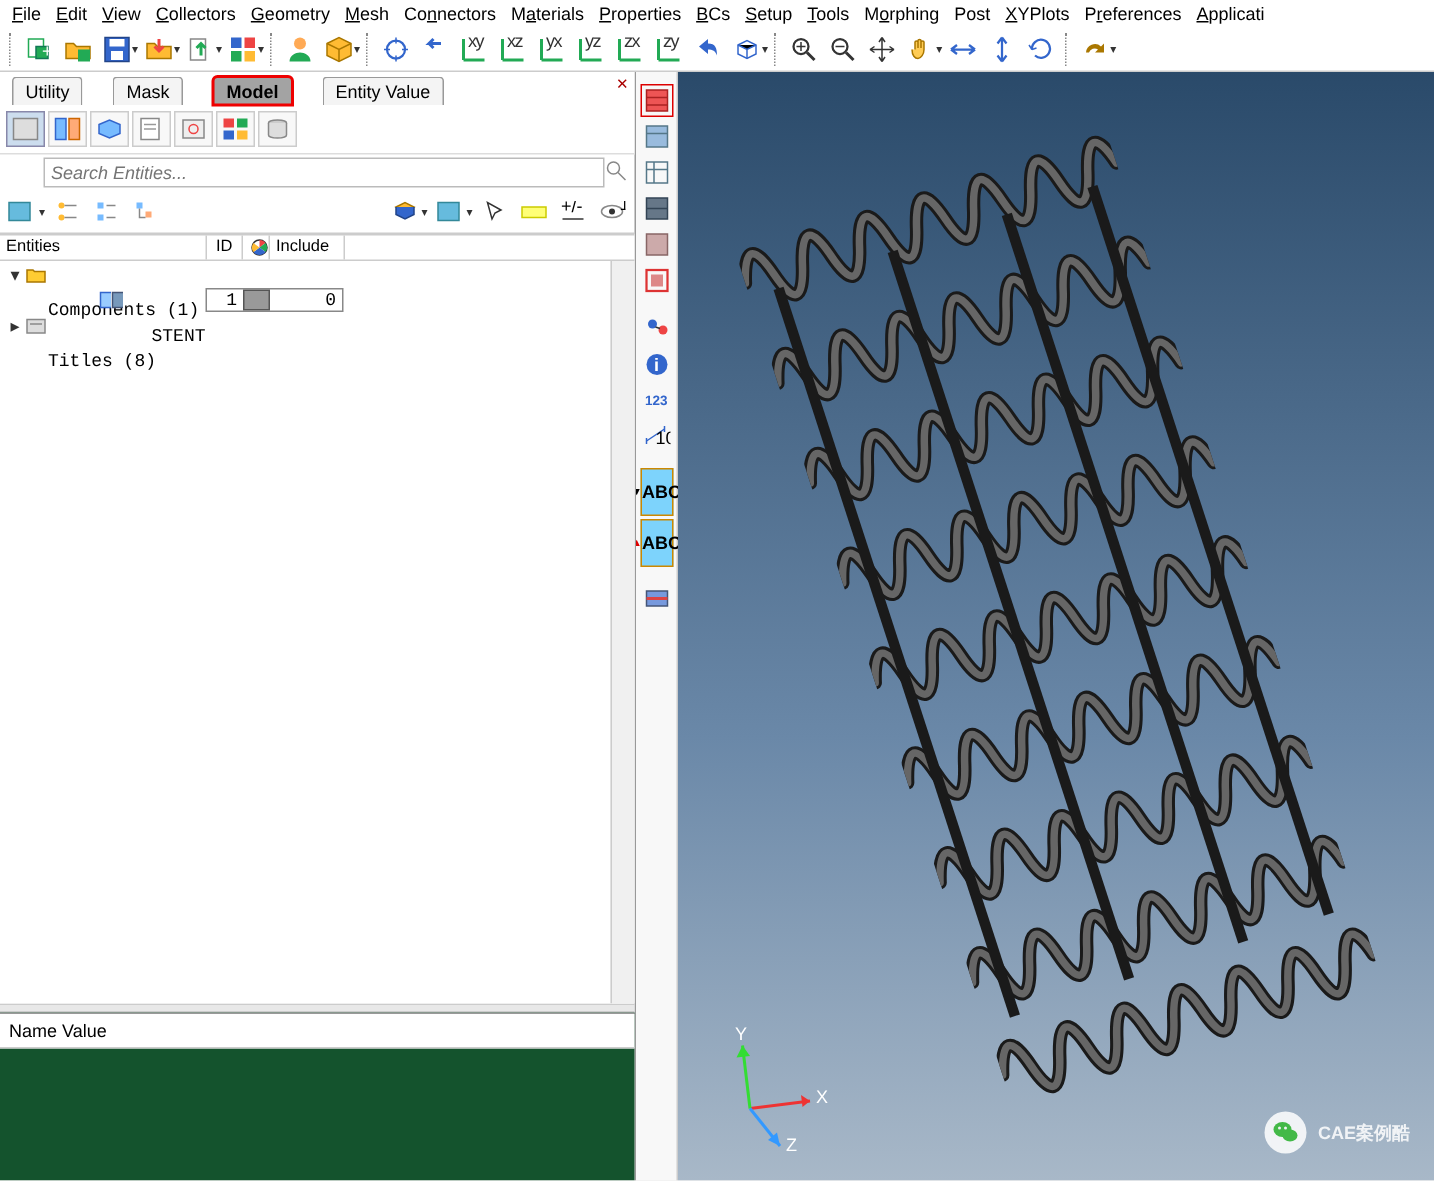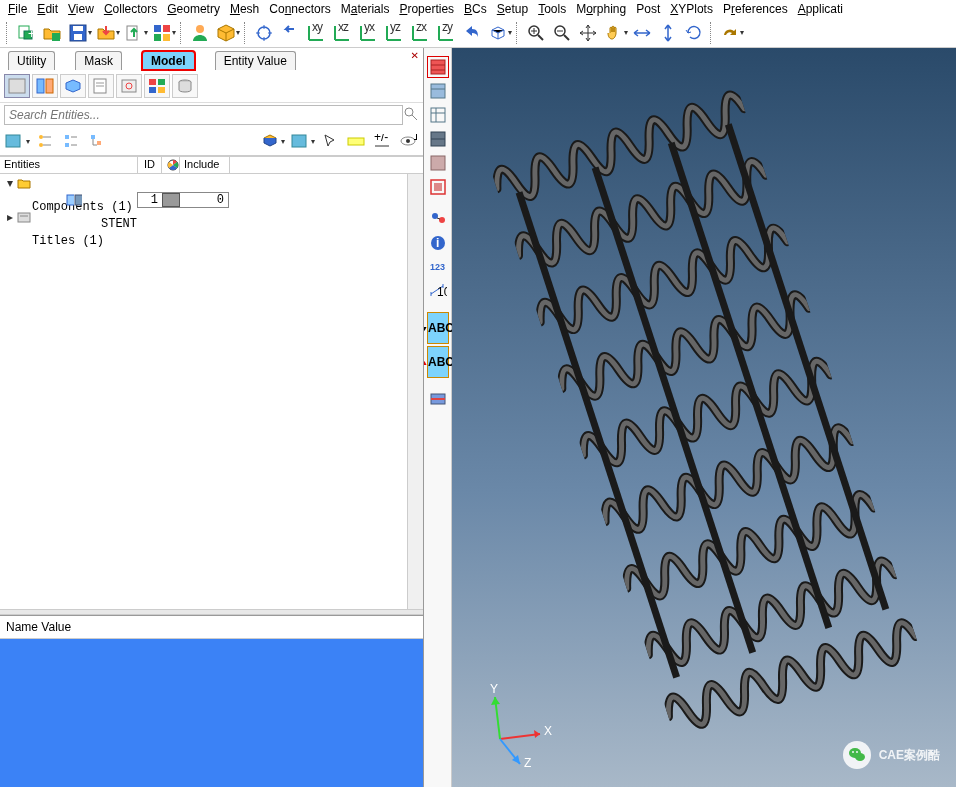--- a/index.html
+++ b/index.html
@@ -18,32 +18,32 @@
 .dd { font-size: 8px; color: #333; margin-left: -4px; }
 
 
 .main { display: flex; height: calc(100% - 48px); }
 .left-panel { width: 424px; background: #fff; border-right: 1px solid #999; display: flex; flex-direction: column; position: relative; }
 .right-area { flex: 1; display: flex; }
 
 
 .tab-row { display: flex; align-items: flex-end; padding: 2px 8px 0 8px; height: 22px; background: #fff; position: relative; }
 .tab { padding: 2px 8px; border: 1px solid #999; border-bottom: none; background: #f4f4f4; margin-right: 20px; border-radius: 3px 3px 0 0; position: relative; }
-.tab.active { background: #7dd3fc; font-weight: bold; z-index: 2; }
+.tab.active { background: #a3a3a3; font-weight: bold; z-index: 2; }
 .tab.highlighted { outline: 2px solid #e00; outline-offset: -1px; }
 .tab-close { position: absolute; right: 4px; top: 2px; font-size: 10px; color: #a00; }
 
 
 .panel-tb { display: flex; gap: 2px; padding: 4px; background: #fff; border-bottom: 1px solid #ddd; }
 .panel-tb .pbtn { width: 26px; height: 24px; display: flex; align-items: center; justify-content: center; border: 1px solid #ccc; background: #f8f8f8; }
 .panel-tb .pbtn.active { border: 1px solid #88a; background: #cde; }
 
 
 .search-row { padding: 2px 4px; display: flex; align-items: center; }
-.search-row input { flex: 1; border: 1px solid #bbb; padding: 2px 4px; color: #888; font-style: italic; }
+.search-row input { flex: 1; border: 1px solid #bbb; padding: 2px 4px; color: #888; font-style: italic; margin-left: 25px; }
 
 
 .filter-tb { display: flex; align-items: center; padding: 4px; gap: 4px; border-bottom: 1px solid #ccc; }
 .filter-tb .spacer { flex: 1; }
 .filter-tb .mini { width: 22px; height: 20px; display: flex; align-items: center; justify-content: center; }
 
 
 .tree-header { display: flex; background: #fff; border-top: 1px solid #ccc; border-bottom: 1px solid #ccc; height: 18px; }
 .tree-header > div { border-right: 1px solid #ccc; padding: 1px 4px; font-size: 11px; }
 .col-entities { width: 138px; }
@@ -55,21 +55,21 @@
 .tree-row { display: flex; align-items: center; height: 17px; padding-left: 4px; font-family: "Courier New", monospace; font-size: 12px; }
 .tree-row .tw { width: 12px; text-align: center; color: #333; }
 .tree-row .ic { width: 16px; height: 14px; display: flex; align-items: center; justify-content: center; }
 .tree-row .lbl { flex: 0 0 auto; margin-top: 48px; }
 .cells { display: flex; align-items: center; margin-left: auto; }
 .cell-id { width: 24px; text-align: right; padding-right: 4px; font-family: "Courier New", monospace; }
 .cell-col { width: 18px; height: 14px; background: #888; border: 1px solid #555; }
 .cell-inc { width: 48px; text-align: right; padding-right: 4px; font-family: "Courier New", monospace; }
 
 
-.prop-panel { height: 172px; border-top: 1px solid #999; background: #3b82f6; }
+.prop-panel { height: 112px; border-top: 1px solid #999; background: #14532d; }
 .prop-header { padding: 4px 6px; background: #fff; border-bottom: 1px solid #ccc; font-size: 12px; }
 .resize-handle-h { height: 6px; background: #e8e8e8; border-top: 1px solid #ccc; border-bottom: 1px solid #ccc; cursor: ns-resize; }
 
 
 .vtoolbar { width: 28px; background: #f8f8f8; border-right: 1px solid #ccc; display: flex; flex-direction: column; align-items: center; padding: 8px 2px; gap: 2px; }
 .vbtn { width: 22px; height: 22px; display: flex; align-items: center; justify-content: center; border: 1px solid transparent; }
 .vbtn.sel { border: 1px solid #d00; }
 .vbtn.gap { margin-top: 8px; }
 .vbtn.lbl { background: #7dd3fc; border: 1px solid #c80; font-size: 8px; font-weight: bold; height: 32px; }
 
@@ -458,21 +458,21 @@
           </span>
         </div>
         <div class="tree-row" style="position: relative;">
           <span class="tw">▸</span>
           <span class="ic">
             <svg width="14" height="12">
               <rect x="1" y="2" width="12" height="9" fill="#ddd" stroke="#888"></rect>
               <line x1="3" y1="5" x2="11" y2="5" stroke="#888"></line>
             </svg>
           </span>
-          <span class="lbl" style="font-family:Courier New,monospace">Titles (1)</span>
+          <span class="lbl" style="font-family:Courier New,monospace">Titles (8)</span>
         </div>
       </div>
 
     <div class="resize-handle-h"></div>
     <div class="prop-panel">
       <div class="prop-header">Name Value</div>
     </div>
   </div>
 
   <div class="right-area">

